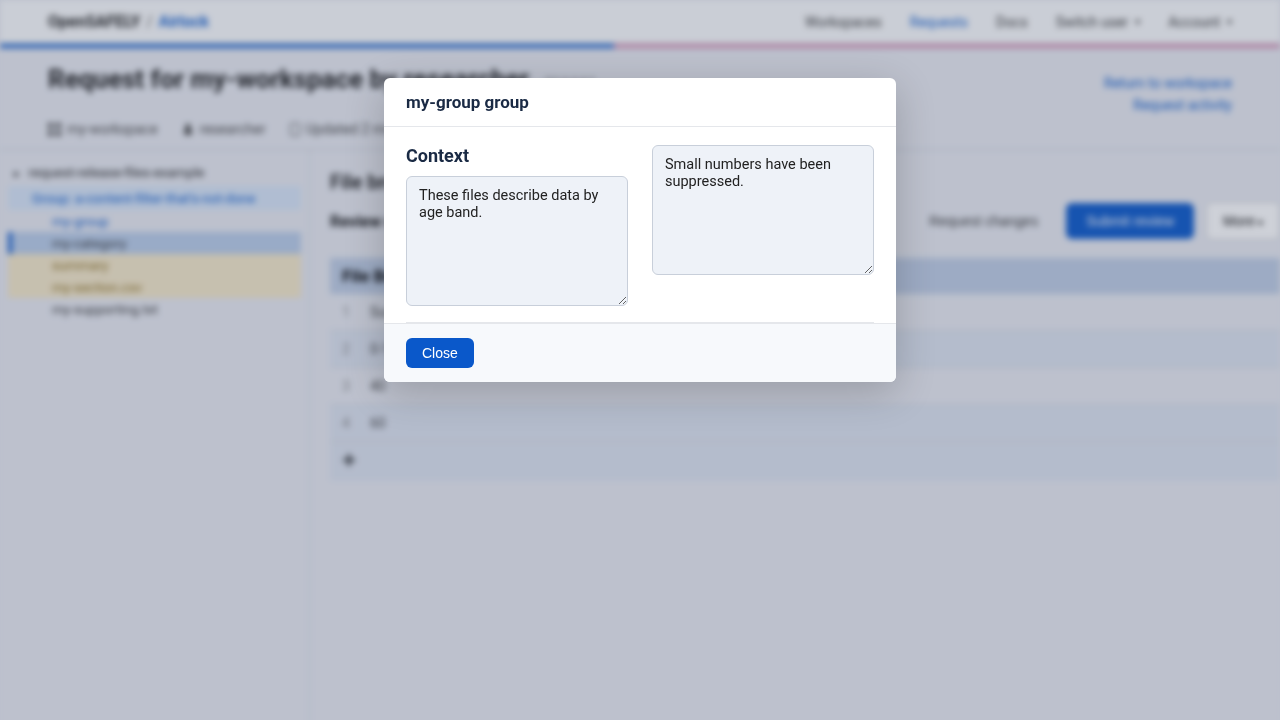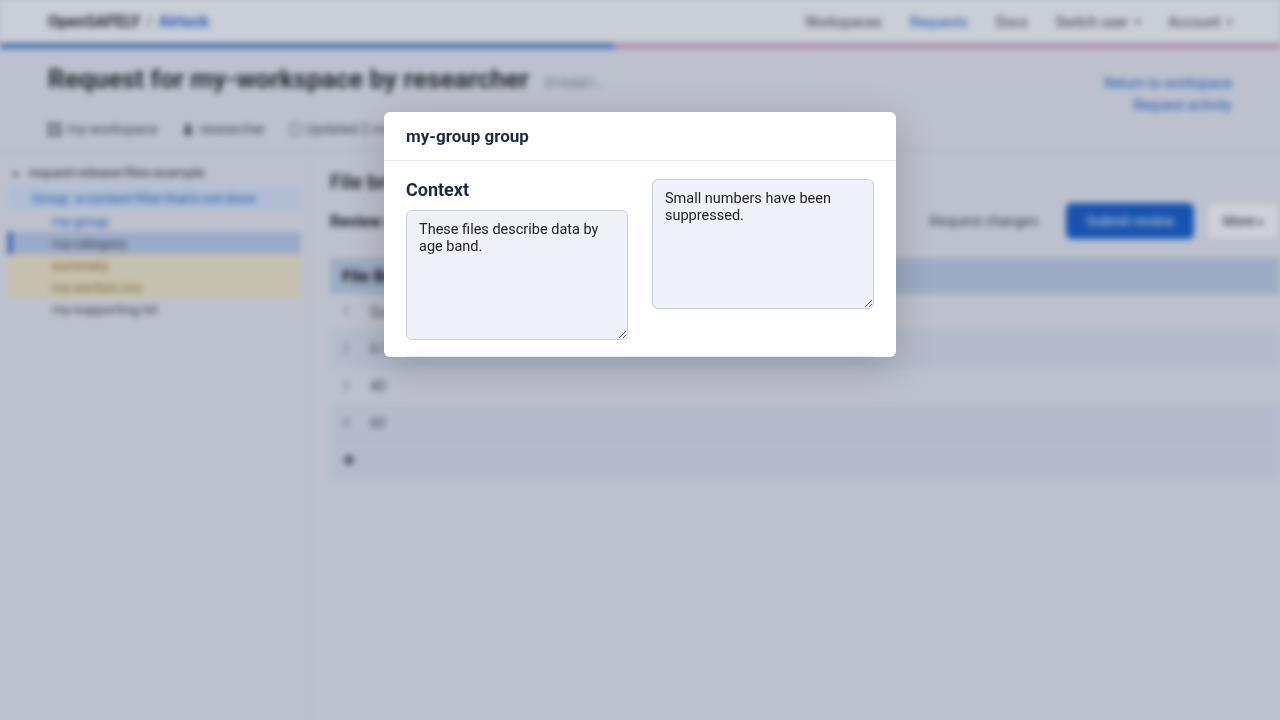--- a/index.html
+++ b/index.html
@@ -233,21 +233,21 @@
     }
 
     
     .modal-overlay {
       position: absolute;
       inset: 0;
       background: rgba(60, 70, 100, 0.25);
       display: flex;
       align-items: flex-start;
       justify-content: center;
-      padding-top: 112px;
+      padding-top: 78px;
     }
     .modal {
       background: #fff;
       width: 512px;
       border-radius: 6px;
       box-shadow: 0 10px 40px rgba(0,0,0,0.2);
       overflow: hidden;
     }
     .modal-header {
       padding: 14px 22px;
@@ -467,14 +467,17 @@
     <div class="modal-body">
       <div class="modal-col">
         <div class="modal-col-title">Context</div>
         <textarea class="modal-textarea" style="">These files describe data by age band.</textarea>
       </div>
       <div class="modal-col">
         <textarea class="modal-textarea" style="">Small numbers have been suppressed.</textarea>
       </div>
     </div>
     <div class="modal-divider"></div>
+    <div class="modal-footer">
+      <button class="modal-close-btn">Close</button>
+    </div>
   </div>
 </div>
 
 </body></html>

